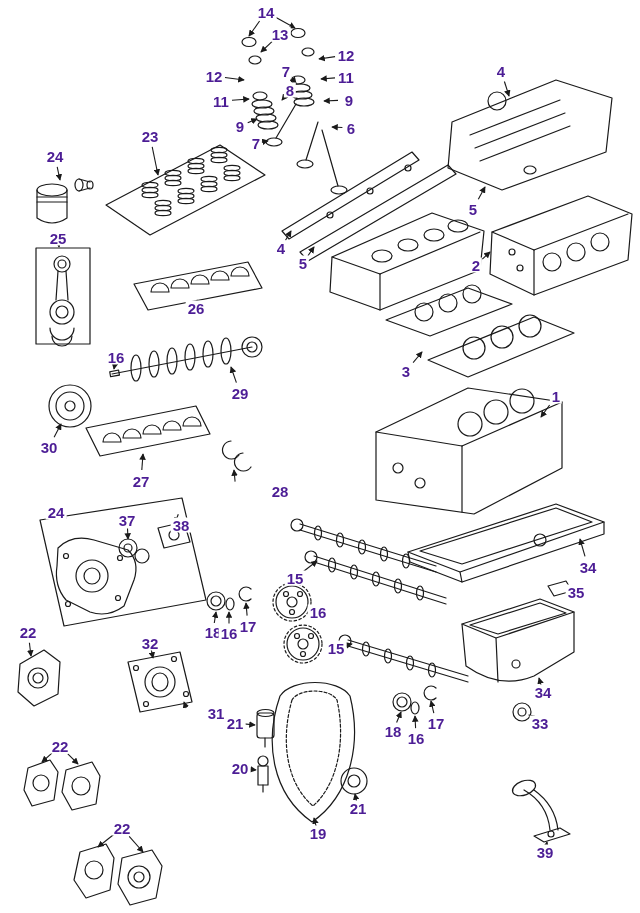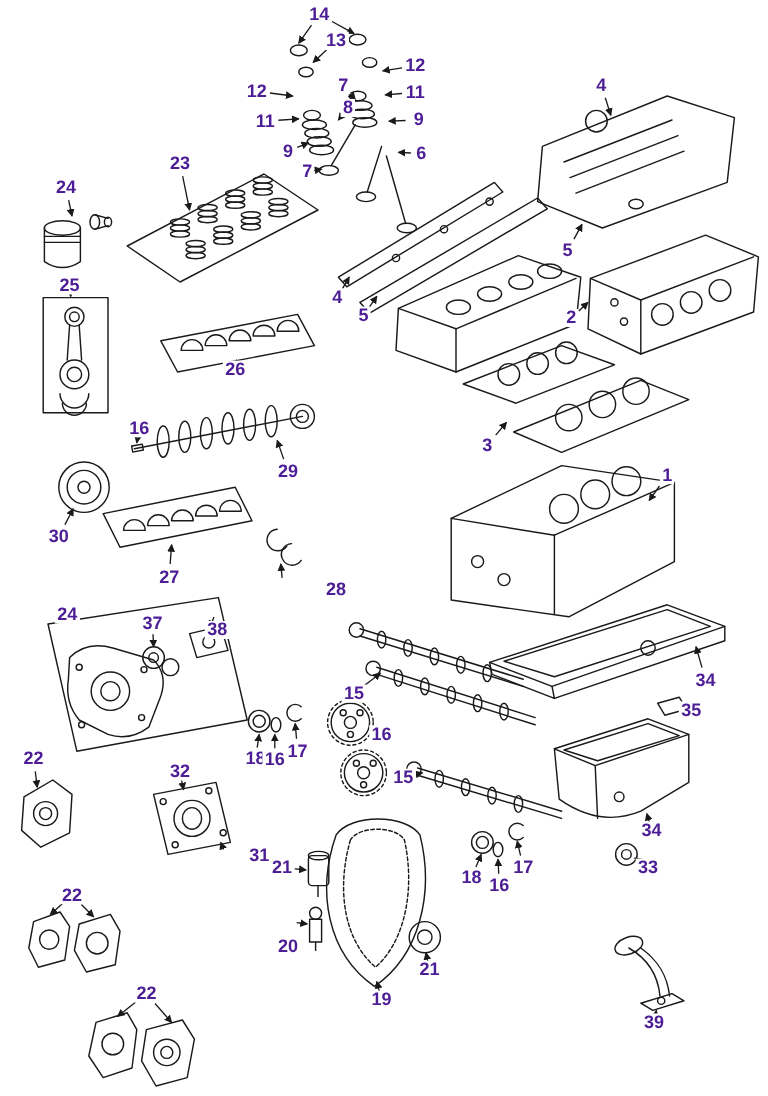--- a/index.html
+++ b/index.html
@@ -436,21 +436,21 @@
       <span class="callout" style="left: 295px; top: 578px;">15</span>
       <span class="callout" style="left: 318px; top: 612px;">16</span>
       <span class="callout" style="left: 336px; top: 648px;">15</span>
       <span class="callout" style="left: 213px; top: 632px;">18</span>
       <span class="callout" style="left: 229px; top: 633px;">16</span>
       <span class="callout" style="left: 248px; top: 626px;">17</span>
       <span class="callout" style="left: 28px; top: 632px;">22</span>
       <span class="callout" style="left: 150px; top: 643px;">32</span>
       <span class="callout" style="left: 188px; top: 713px; margin-left: 28px;">31</span>
       <span class="callout" style="left: 235px; top: 723px;">21</span>
-      <span class="callout" style="left: 240px; top: 768px; margin-top: 21px;">20</span>
+      <span class="callout" style="left: 240px; top: 768px;">20</span>
       <span class="callout" style="left: 318px; top: 833px;">19</span>
       <span class="callout" style="left: 358px; top: 808px;">21</span>
       <span class="callout" style="left: 393px; top: 731px;">18</span>
       <span class="callout" style="left: 416px; top: 738px;">16</span>
       <span class="callout" style="left: 436px; top: 723px;">17</span>
       <span class="callout" style="left: 588px; top: 567px;">34</span>
       <span class="callout" style="left: 576px; top: 592px;">35</span>
       <span class="callout" style="left: 543px; top: 692px;">34</span>
       <span class="callout" style="left: 540px; top: 723px;">33</span>
       <span class="callout" style="left: 545px; top: 852px;">39</span>

